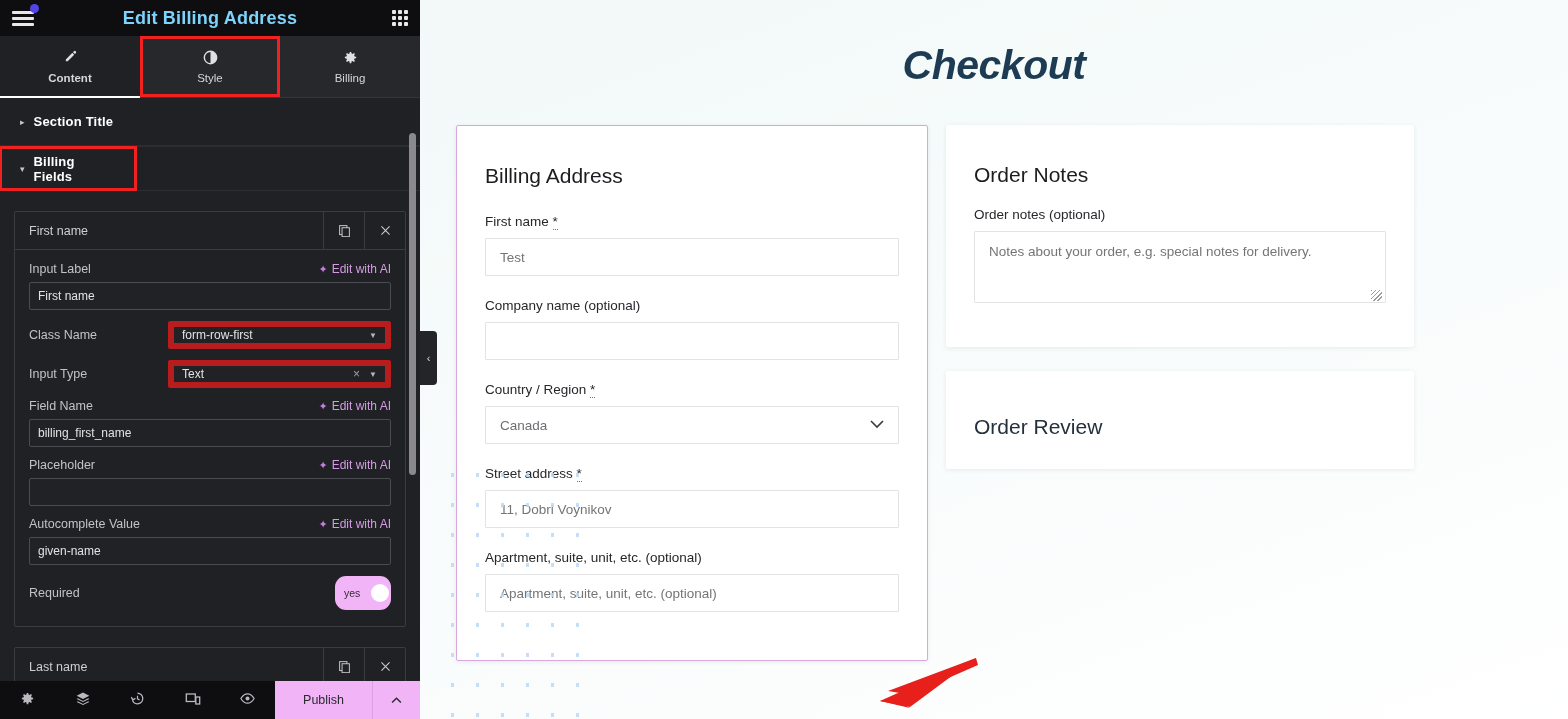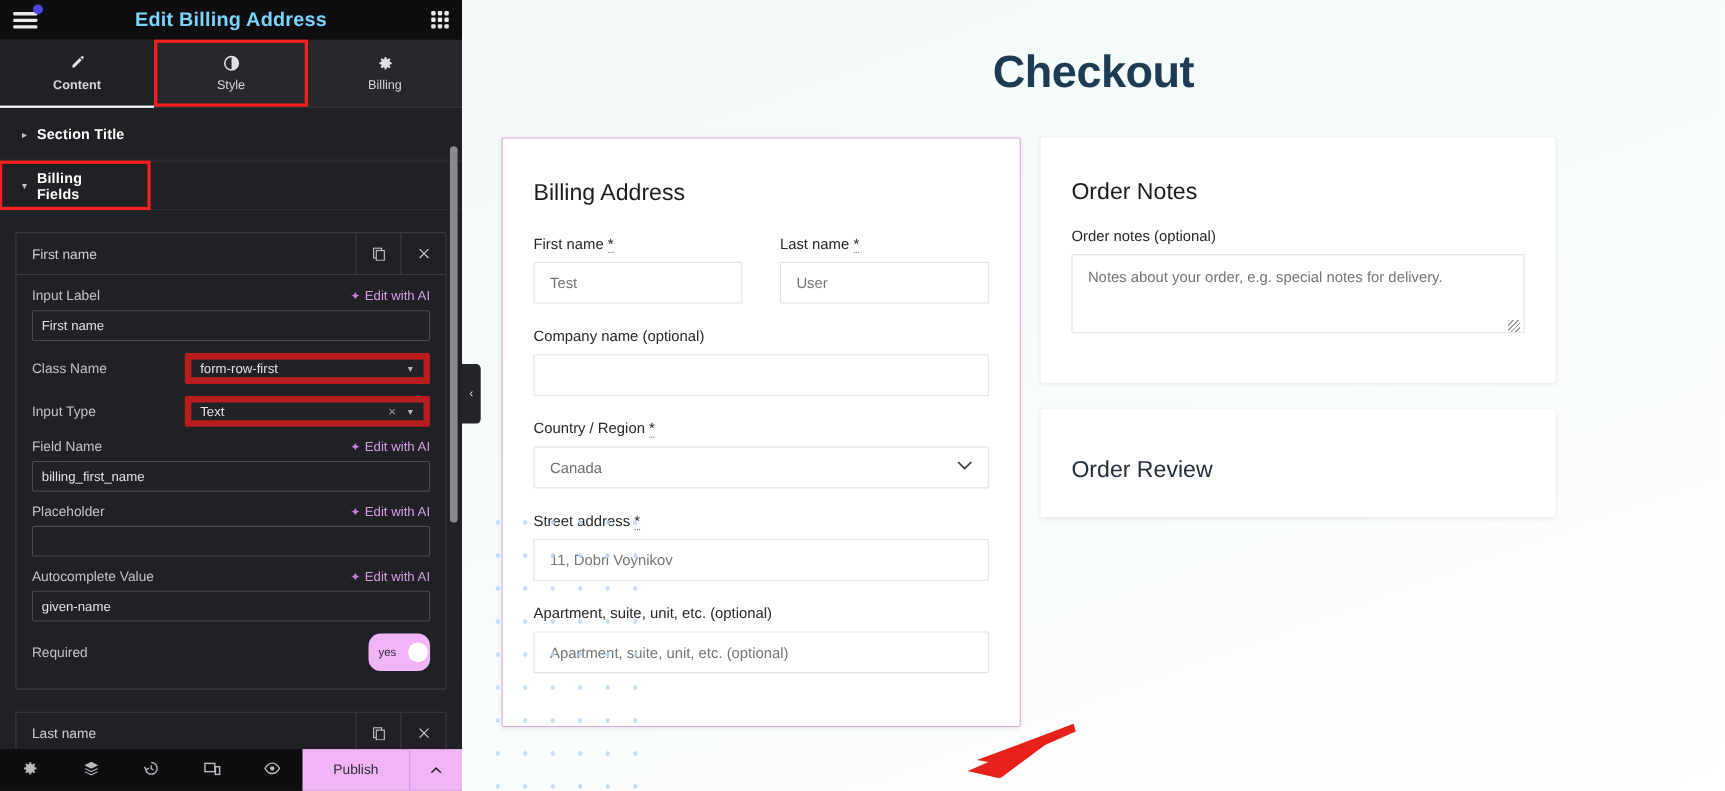--- a/index.html
+++ b/index.html
@@ -103,21 +103,21 @@
     background: #232528; border-radius: 0 4px 4px 0; display: flex; align-items: center;
     justify-content: center; color: #d8d8dc; font-size: 11px; z-index: 6; cursor: pointer; }
 
   
   .preview { flex: 1; height: 719px; position: relative; overflow: hidden;
     background: linear-gradient(160deg, #f2f9f8 0%, #f7fbfb 40%, #ffffff 100%); }
   .dots { position: absolute; left: 20px; top: 460px; width: 150px; height: 260px;
     background-image: radial-gradient(#bcd8f5 1.6px, transparent 1.7px);
     background-size: 25px 30px; opacity: .85; }
   .checkout-title { text-align: center; font-size: 41px; font-weight: bold;
-    color: #1d3c53; padding-top: 42px; letter-spacing: -.5px; }
+    color: #1d3c53; padding-top: 42px; letter-spacing: -.5px; font-style: italic; }
 
   .cols { display: flex; gap: 18px; padding: 0 36px; margin-top: 36px; }
   .col-left { width: 472px; flex: 0 0 472px; }
   .col-right { width: 468px; flex: 0 0 468px; }
 
   .card { background: #fff; box-shadow: 0 1px 5px rgba(20,40,60,.09); border-radius: 2px; }
   .card.selected { border: 1px solid #dba8dd; }
   .card-pad { padding: 38px 28px 26px 28px; }
   .sec-h { font-size: 21px; color: #1c1c21; margin-bottom: 26px; font-weight: normal; }
 
@@ -384,27 +384,20 @@
             <div class="sec-h">Billing Address</div>
 
             <div class="two-col">
               <div>
                 <label class="flabel">
                   <span>First name</span>
                   <span class="req"><u>*</u></span>
                 </label>
                 <input class="finput" type="text" placeholder="Test" style="">
               </div>
-              <div>
-                <label class="flabel">
-                  <span>Last name</span>
-                  <span class="req"><u>*</u></span>
-                </label>
-                <input class="finput" type="text" placeholder="User" style="">
-              </div>
             </div>
 
             <div class="fgroup">
               <label class="flabel">Company name (optional)</label>
               <input class="finput" type="text" placeholder="" style="">
             </div>
 
             <div class="fgroup">
               <label class="flabel">
                 <span>Country / Region</span>

